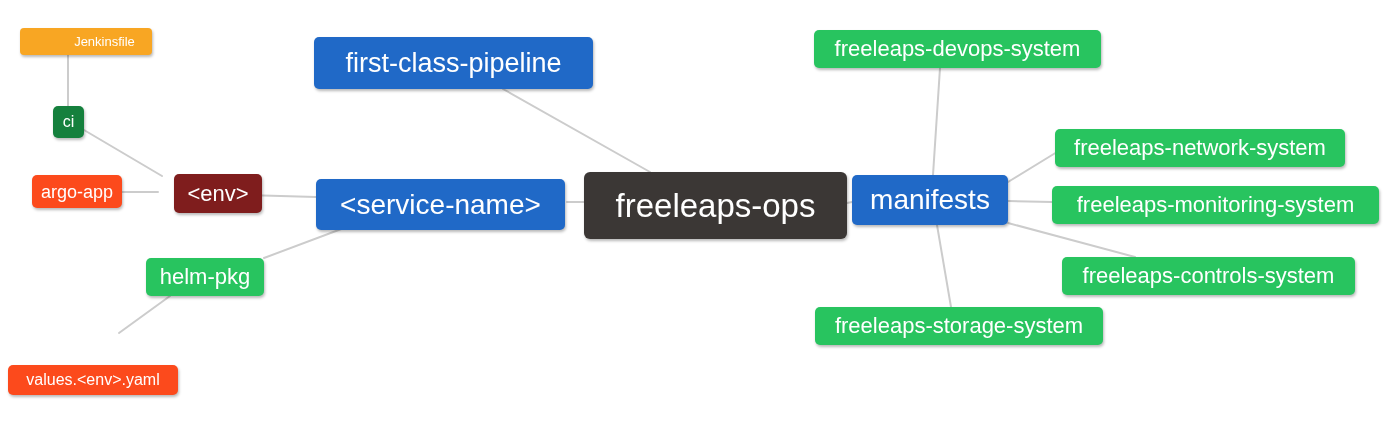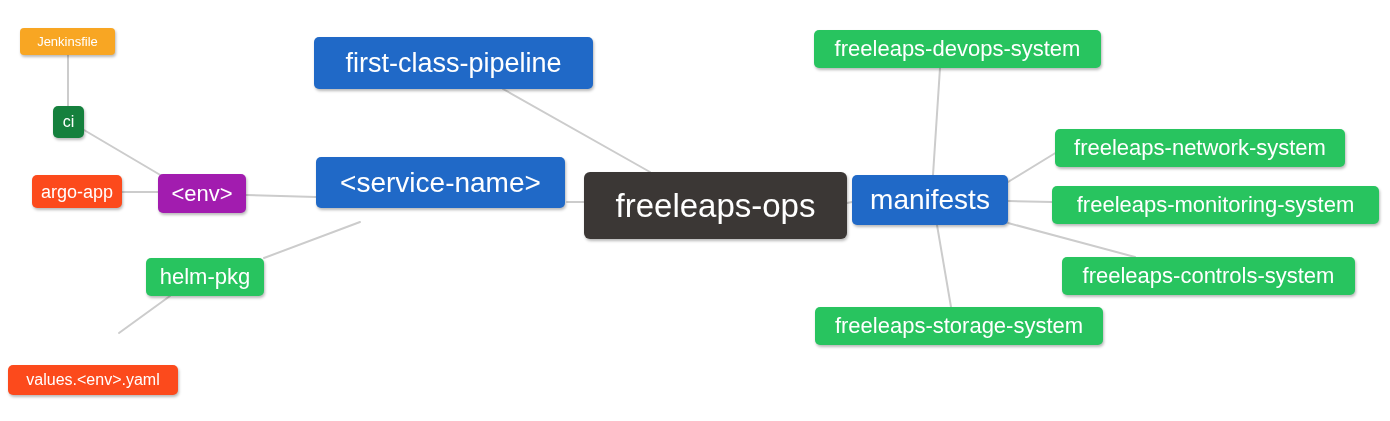--- a/index.html
+++ b/index.html
@@ -33,27 +33,27 @@
     justify-content: center;
     color: #ffffff;
     white-space: nowrap;
     border-radius: 5px;
     box-shadow: 1px 2px 3px rgba(0,0,0,0.28);
     cursor: pointer;
     user-select: none;
     line-height: 1;
   }
   
-  #n-jenkinsfile   { left: 20px;  top: 28px;  width: 95px;  height: 27px; font-size: 13px; border-radius: 4px; }
+  #n-jenkinsfile   { left: 20px;  top: 28px;  width: 95px;  height: 27px; font-size: 13px; border-radius: 4px; padding-left: 37px; }
   #n-ci            { left: 53px;  top: 106px; width: 31px;  height: 32px; font-size: 16px; }
   #n-argo-app      { left: 32px;  top: 175px; width: 90px;  height: 33px; font-size: 18px; }
   #n-env           { left: 158px; top: 174px; width: 88px;  height: 39px; font-size: 22px; }
   #n-helm-pkg      { left: 146px; top: 258px; width: 118px; height: 38px; font-size: 22px; }
   #n-values        { left: 8px;   top: 333px; width: 170px; height: 30px; font-size: 16px; }
-  #n-service-name  { left: 316px; top: 157px; width: 249px; height: 51px; font-size: 28px; text-align: right; }
+  #n-service-name  { left: 316px; top: 179px; width: 249px; height: 51px; font-size: 28px; text-align: right; }
   #n-first-class   { left: 314px; top: 37px;  width: 279px; height: 52px; font-size: 27px; }
   #n-freeleaps-ops { left: 584px; top: 172px; width: 263px; height: 67px; font-size: 33px; border-radius: 6px; }
   #n-manifests     { left: 852px; top: 175px; width: 156px; height: 50px; font-size: 28px; }
   #n-devops        { left: 798px; top: 30px;  width: 287px; height: 38px; font-size: 22px; margin-left: 16px; }
   #n-network       { left: 1055px;top: 112px; width: 290px; height: 38px; font-size: 22px; margin-top: 17px; }
   #n-monitoring    { left: 1052px;top: 186px; width: 327px; height: 38px; font-size: 22px; }
   #n-controls     { left: 1062px;top: 257px; width: 293px; height: 38px; font-size: 22px; }
   #n-storage       { left: 815px; top: 307px; width: 288px; height: 38px; font-size: 22px; }
 </style>
 </head>
@@ -74,21 +74,21 @@
     <line x1="933" y1="175" x2="940" y2="68"></line>
     <line x1="1008" y1="182" x2="1057" y2="152"></line>
     <line x1="1008" y1="201" x2="1052" y2="202"></line>
     <line x1="1008" y1="223" x2="1135" y2="257"></line>
     <line x1="937" y1="225" x2="951" y2="307"></line>
   </svg>
 
   <div class="node" id="n-jenkinsfile" style="background-color: rgb(248, 166, 35);">Jenkinsfile</div>
   <div class="node" id="n-ci" style="background-color: #15803d;">ci</div>
   <div class="node" id="n-argo-app" style="background-color: rgb(252, 74, 28);">argo-app</div>
-  <div class="node" id="n-env" style="background-color: #a21caf;">&lt;env&gt;</div>
+  <div class="node" id="n-env" style="background-color: #7f1d1d; margin-left: 16px;">&lt;env&gt;</div>
   <div class="node" id="n-helm-pkg" style="background-color: rgb(40, 196, 95);">helm-pkg</div>
   <div class="node" id="n-values" style="background-color: rgb(252, 74, 28); margin-top: 32px;">values.&lt;env&gt;.yaml</div>
   <div class="node" id="n-service-name" style="background-color: rgb(32, 105, 199);">&lt;service-name&gt;</div>
   <div class="node" id="n-first-class" style="background-color: rgb(32, 105, 199);">first-class-pipeline</div>
   <div class="node" id="n-freeleaps-ops" style="background-color: rgb(59, 55, 53);">freeleaps-ops</div>
   <div class="node" id="n-manifests" style="background-color: rgb(32, 105, 199);">manifests</div>
   <div class="node" id="n-devops" style="background-color: rgb(40, 196, 95);">freeleaps-devops-system</div>
   <div class="node" id="n-network" style="background-color: rgb(40, 196, 95);">freeleaps-network-system</div>
   <div class="node" id="n-monitoring" style="background-color: rgb(40, 196, 95);">freeleaps-monitoring-system</div>
   <div class="node" id="n-controls" style="background-color: rgb(40, 196, 95);">freeleaps-controls-system</div>

